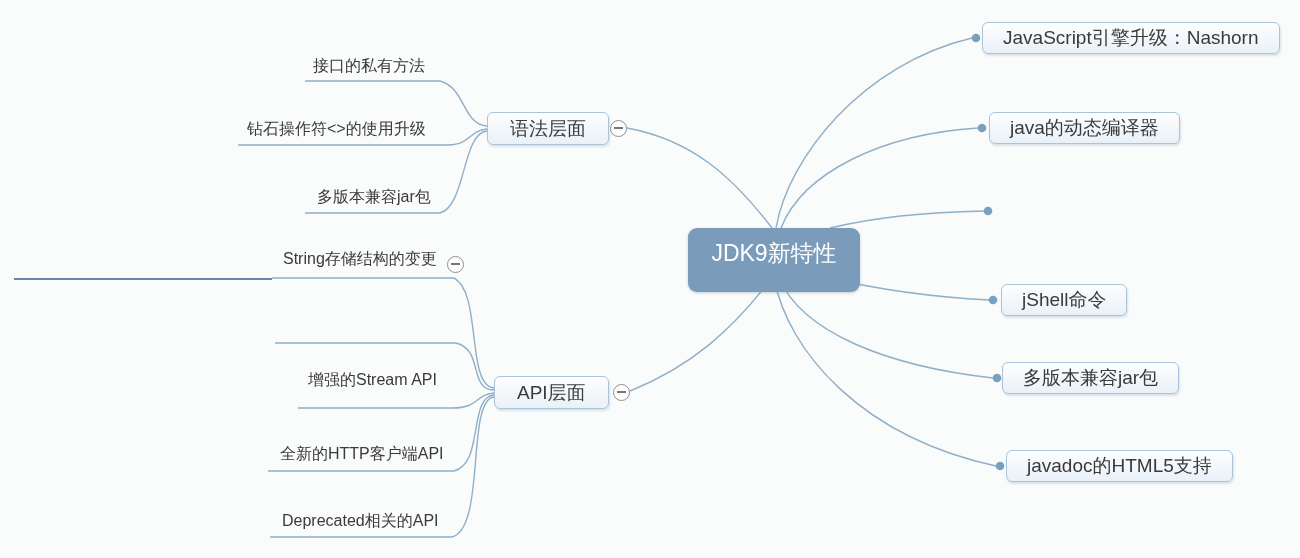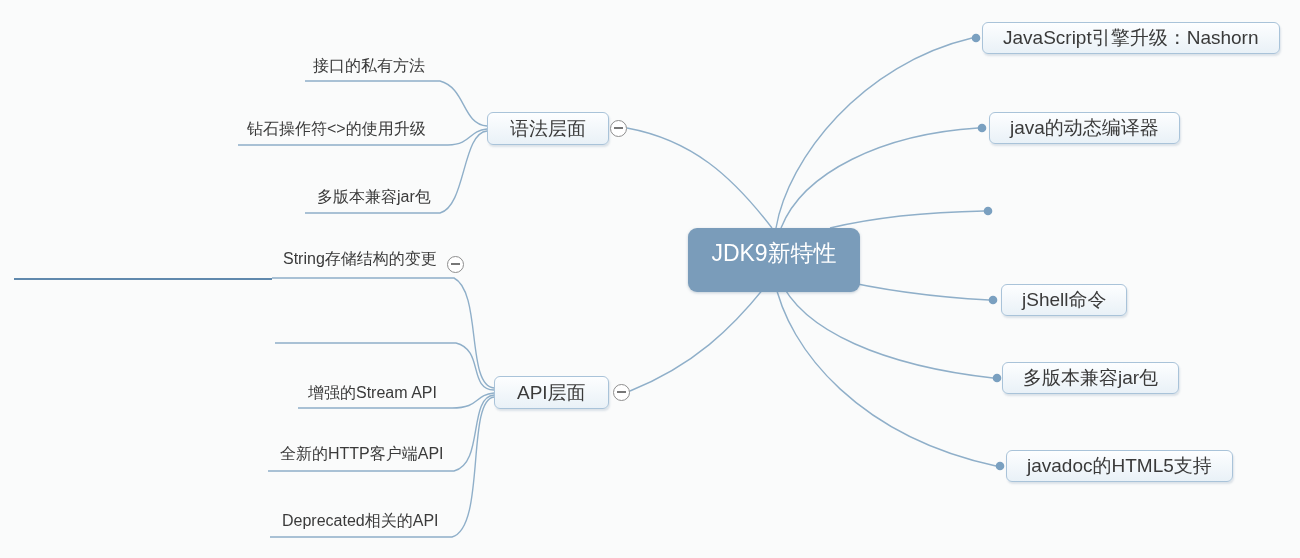--- a/index.html
+++ b/index.html
@@ -94,21 +94,21 @@
   <div class="topic branch" style="left:494px;top:376px">API层面</div>
   <span class="collapse" style="left:613px;top:383.5px"></span>
 
   <div class="subtopic" style="left:313px;top:56px">接口的私有方法</div>
   <div class="subtopic" style="left:247px;top:119px">钻石操作符&lt;&gt;的使用升级</div>
   <div class="subtopic" style="left:317px;top:187px">多版本兼容jar包</div>
 
   <div class="subtopic" style="left:283px;top:249px">String存储结构的变更</div>
   <span class="collapse" style="left:447px;top:255.5px"></span>
 
-  <div class="subtopic" style="left:308px;top:383px">增强的Stream API</div>
+  <div class="subtopic" style="left:308px;top:370px">增强的Stream API</div>
   <div class="subtopic" style="left:280px;top:444px">全新的HTTP客户端API</div>
   <div class="subtopic" style="left:282px;top:511px">Deprecated相关的API</div>
 
   <div class="topic" style="left:982px;top:22px">JavaScript引擎升级：Nashorn</div>
   <div class="topic" style="left:989px;top:112px">java的动态编译器</div>
   <div class="topic" style="left:1002px;top:362px">多版本兼容jar包</div>
   <div class="topic" style="left:1001px;top:284px">jShell命令</div>
   <div class="topic" style="left:1006px;top:450px">javadoc的HTML5支持</div>
 
 </div>

